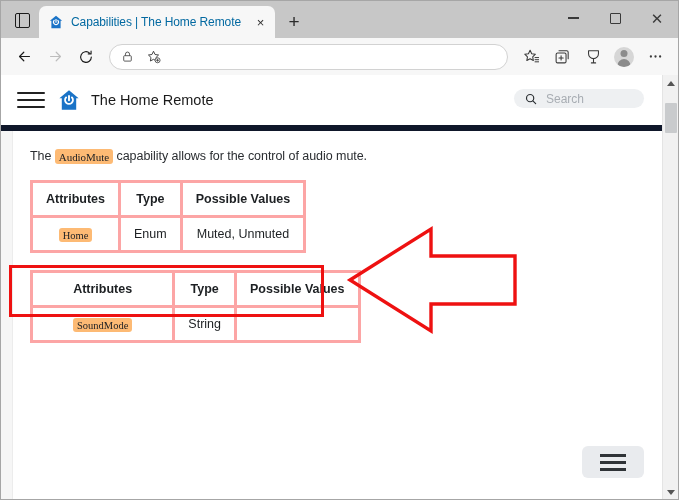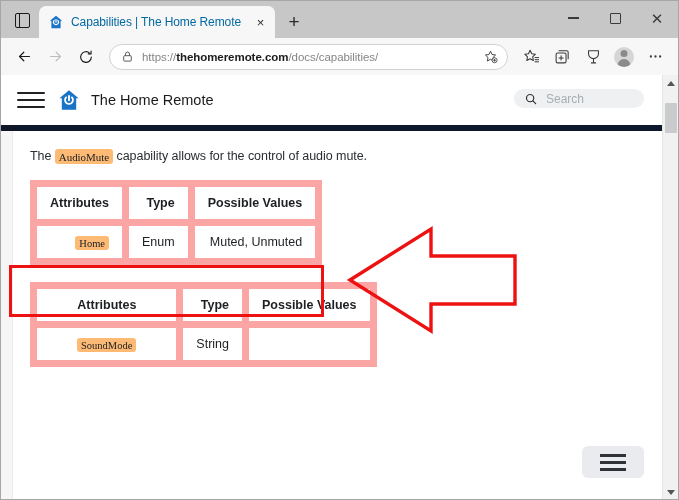--- a/index.html
+++ b/index.html
@@ -156,21 +156,21 @@
     font-family: Liberation Serif, serif; font-size: 11px;
     background: #fdba74; border-radius: 3px; padding: 1.5px 4px;
     color: #202225;
   }
 
   table.caps {
     border-collapse: collapse; margin-top: 17px;
     border: 1px solid #e3e5e8; background: #fff;
   }
   table.caps th, table.caps td {
-    border: 7px solid #fca5a5; text-align: right;
+    border: 3px solid #fca5a5; text-align: center;
     padding: 9px 13px; font-size: 12.5px; color: #1d2023;
     white-space: nowrap;
   }
   table.caps th { font-weight: 700; }
   table.caps td code.inline { font-size: 10.5px; }
   table.caps.t2 th:first-child, table.caps.t2 td:first-child { padding-left: 40px; padding-right: 40px; }
   table.caps.t2 td:last-child { padding-left: 44px; padding-right: 44px; }
 
   
   .hl-box {
@@ -266,21 +266,20 @@
         <path d="M20 12a8 8 0 1 1-2.6-5.9" stroke="#1b1b1b" stroke-width="1.7" fill="none" stroke-linecap="round"></path>
         <path d="M19.6 3.2v4.2h-4.2" stroke="#1b1b1b" stroke-width="1.7" fill="none" stroke-linecap="round" stroke-linejoin="round"></path>
       </svg>
     </div>
 
     <div class="omnibox">
       <svg width="13" height="13" viewBox="0 0 24 24">
         <rect x="5" y="10.5" width="14" height="10" rx="1.6" stroke="#444" stroke-width="1.6" fill="none"></rect>
         <path d="M8.2 10.5V7.6a3.8 3.8 0 0 1 7.6 0v2.9" stroke="#444" stroke-width="1.6" fill="none"></path>
       </svg>
-      <span class="url-text"><span>https://</span><b>thehomeremote.com</b><span>/docs/capabilities/</span></span>
       <span class="tb-btn" style="width:22px;height:22px">
         <svg width="15" height="15" viewBox="0 0 24 24">
           <path d="M12 3.6l2.5 5.2 5.6.8-4.1 4 1 5.6-5-2.7-5 2.7 1-5.6-4.1-4 5.6-.8z" stroke="#3a3a3a" stroke-width="1.5" fill="none" stroke-linejoin="round"></path>
           <circle cx="18.5" cy="18" r="4" fill="#fff" stroke="#3a3a3a" stroke-width="1.3"></circle>
           <path d="M18.5 16.3v3.4M16.8 18h3.4" stroke="#3a3a3a" stroke-width="1.3" stroke-linecap="round"></path>
         </svg>
       </span>
     </div>
 
     <div class="tb-btn">

